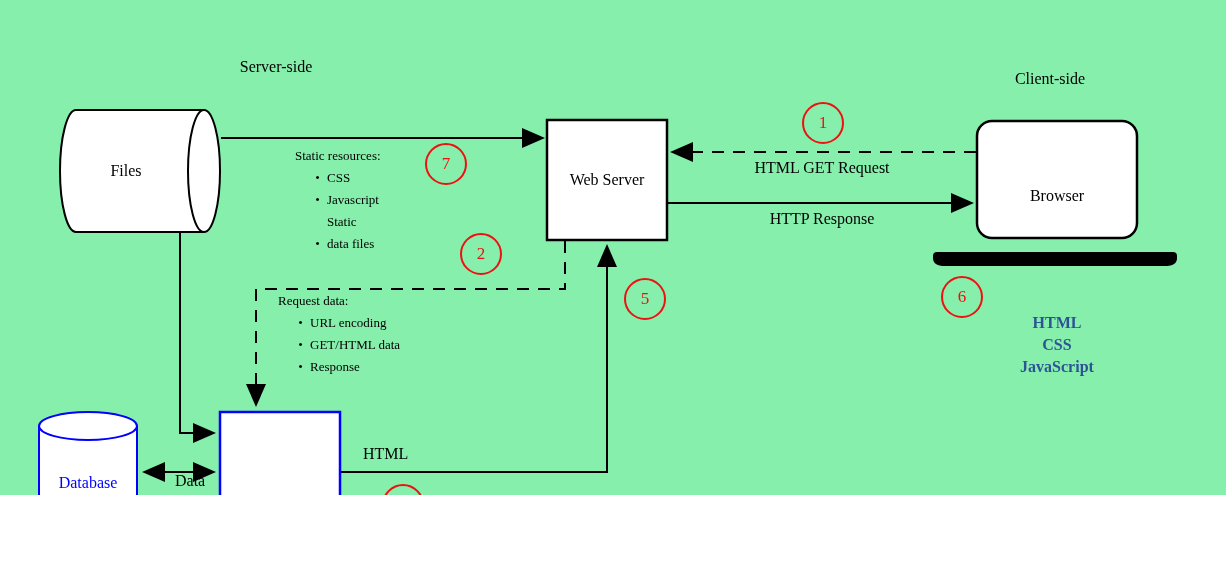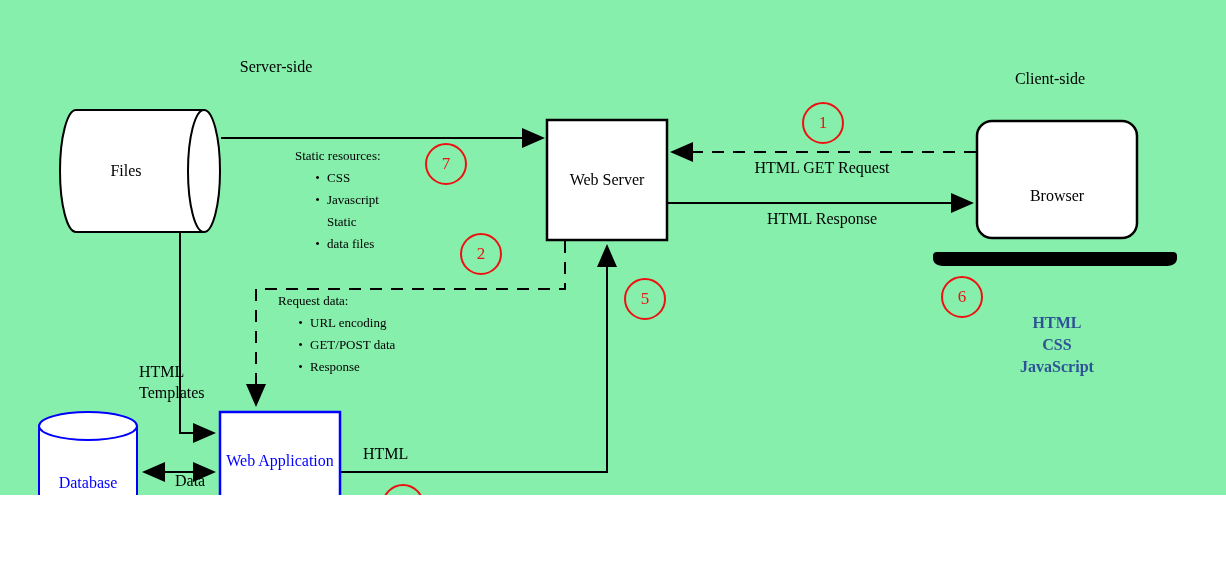--- a/index.html
+++ b/index.html
@@ -90,25 +90,23 @@
     <path d="M 341 472 L 607 472 L 607 246" fill="none" stroke="#000" stroke-width="2" marker-end="url(#arr)"></path>
   </svg>
 
   <div class="lbl cx" style="left:276px;top:57px">Server-side</div>
   <div class="lbl cx" style="left:1050px;top:69px">Client-side</div>
 
   <div class="lbl cx node-label" style="left:126px;top:161px">Files</div>
   <div class="lbl cx node-label" style="left:607px;top:170px">Web Server</div>
   <div class="lbl cx node-label" style="left:1057px;top:186px">Browser</div>
   <div class="lbl cx node-label blue" style="left:88px;top:473px">Database</div>
-  <div class="lbl node-label blue wrap" style="left:225px;top:450px;width:110px;text-align:center;line-height:22px">Web Application</div>
 
   <div class="lbl cx" style="left:822px;top:158px">HTML GET Request</div>
-  <div class="lbl cx" style="left:822px;top:209px">HTML Response</div>
-  <div class="lbl wrap" style="left:139px;top:361px;width:92px;line-height:21px">HTML Templates</div>
+  <div class="lbl cx" style="left:822px;top:209px">HTTP Response</div>
   <div class="lbl" style="left:175px;top:471px">Data</div>
   <div class="lbl" style="left:363px;top:444px">HTML</div>
 
   <div class="list" style="left:295px;top:146px">
     <div class="title">Static resources:</div>
     <div class="li">
       <span class="bullet">•</span>
       <span>CSS</span>
     </div>
     <div class="li">
@@ -126,21 +124,21 @@
   </div>
 
   <div class="list" style="left:278px;top:291px">
     <div class="title">Request data:</div>
     <div class="li">
       <span class="bullet">•</span>
       <span>URL encoding</span>
     </div>
     <div class="li">
       <span class="bullet">•</span>
-      <span>GET/POST data</span>
+      <span>GET/HTML data</span>
     </div>
     <div class="li">
       <span class="bullet">•</span>
       <span>Response</span>
     </div>
   </div>
 
   <div class="techstack navy" style="left:1057px;top:312px">
     <div>HTML</div>
     <div>CSS</div>

